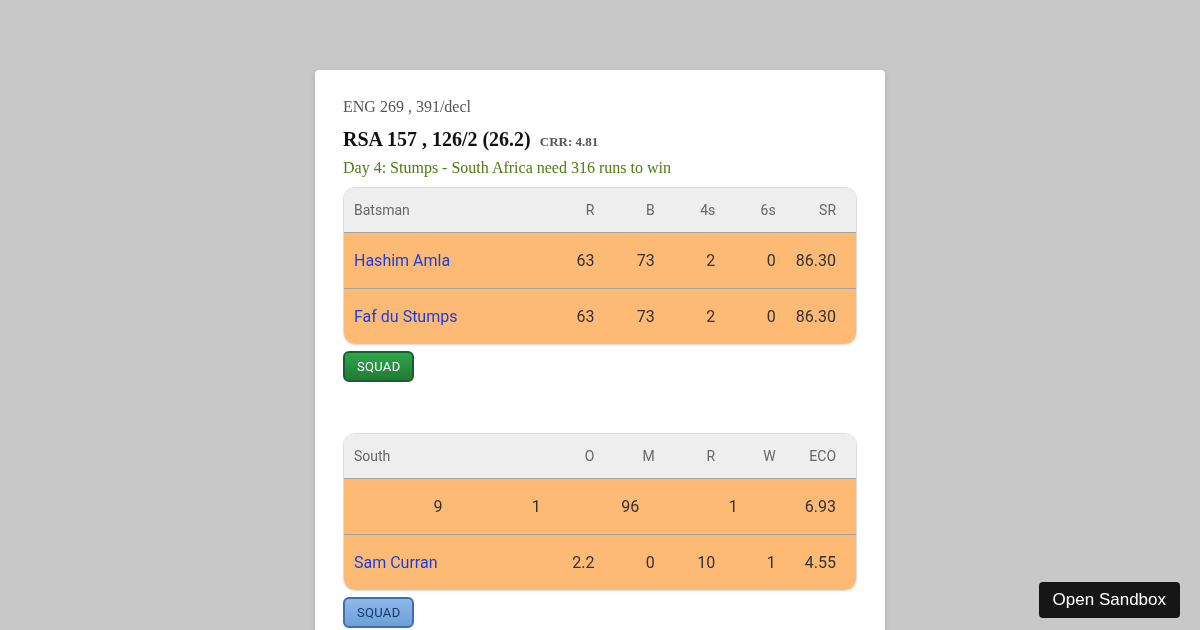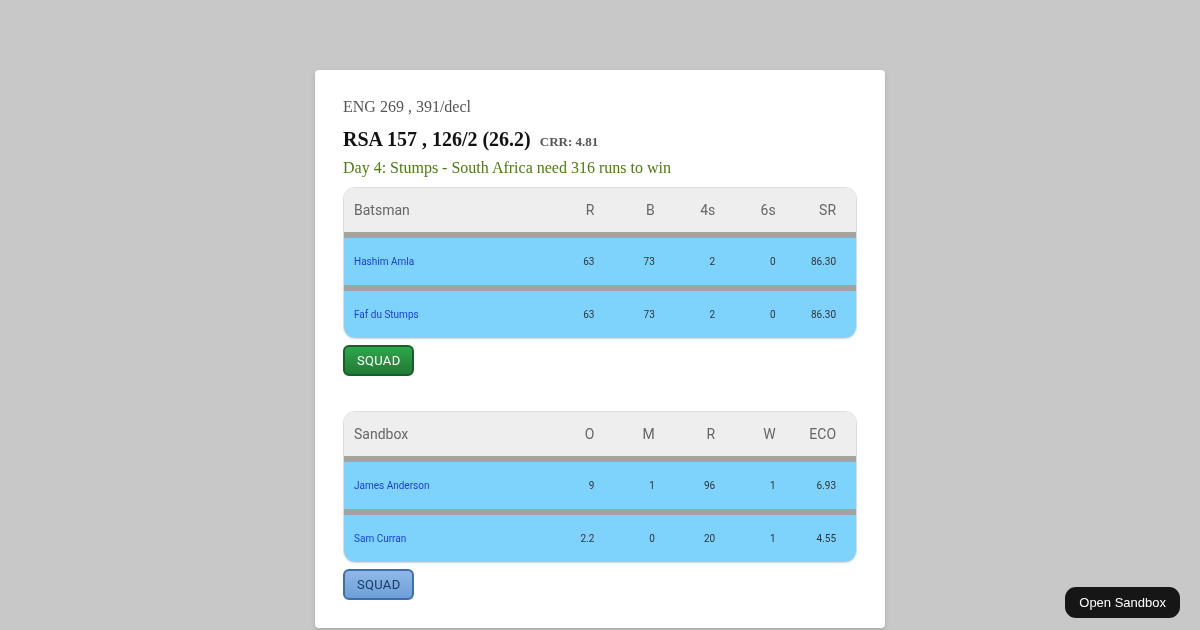--- a/index.html
+++ b/index.html
@@ -54,58 +54,58 @@
   .tbl .hdr {
     background:#eee;
     display:flex;
     padding:14px 10px;
     color:#666;
     font-size:14px;
   }
   .tbl .row {
     display:flex;
     padding:18px 10px;
-    font-size:10px;
-    border-top:6px solid #a3a3a3;
-    background:#7dd3fc;
+    font-size:16px;
+    border-top:1px solid #a3a3a3;
+    background:#fdba74;
   }
   .tbl .name-col { flex:0 0 190px; text-align:left; }
   .tbl .num-col  { flex:1; text-align:right; padding-right:10px; }
   .tbl .row .name-col a {
     color:#1a3fdd;
     text-decoration:none;
   }
   .btn {
     font-size:13px;
     letter-spacing:0.3px;
     padding:6px 12px;
     border-radius:6px;
     cursor:pointer;
     border:2px solid;
-    margin-bottom:18px;
+    margin-bottom:34px;
     font-family: inherit;
   }
   .btn.green {
     background:linear-gradient(#2fa64a,#217a35);
     border-color:#186028;
     color:#fff;
   }
   .btn.blue {
     background:linear-gradient(#8fb8e8,#6d9fd8);
     border-color:#3f6fab;
     color:#163a66;
   }
   .sandbox {
     position:fixed;
     right:20px; bottom:12px;
     background:#161616;
     color:#fff;
     padding:8px 14px;
-    border-radius:11px;
-    font-size:13px;
+    border-radius:4px;
+    font-size:17px;
     border:none;
     cursor:pointer;
   }
   .divider {
     height:1px;
     margin:6px 0 10px 0;
     text-align:center;
     font-size:8px;
     color:#aaa;
   }
@@ -149,40 +149,39 @@
       <div class="num-col">86.30</div>
     </div>
   </div>
   <button class="btn green">SQUAD</button>
 
   <div class="divider"></div>
 
   
   <div class="tbl">
     <div class="hdr">
-      <div class="name-col">Sandbox</div>
+      <div class="name-col">South</div>
       <div class="num-col">O</div>
       <div class="num-col">M</div>
       <div class="num-col">R</div>
       <div class="num-col">W</div>
       <div class="num-col">ECO</div>
     </div>
     <div class="row">
-      <div class="name-col"><a href="#">James Anderson</a></div>
       <div class="num-col">9</div>
       <div class="num-col">1</div>
       <div class="num-col">96</div>
       <div class="num-col">1</div>
       <div class="num-col">6.93</div>
     </div>
     <div class="row">
       <div class="name-col"><a href="#">Sam Curran</a></div>
       <div class="num-col">2.2</div>
       <div class="num-col">0</div>
-      <div class="num-col">20</div>
+      <div class="num-col">10</div>
       <div class="num-col">1</div>
       <div class="num-col">4.55</div>
     </div>
   </div>
   <button class="btn blue">SQUAD</button>
 
 </div>
 
 <button class="sandbox">Open Sandbox</button>
 

